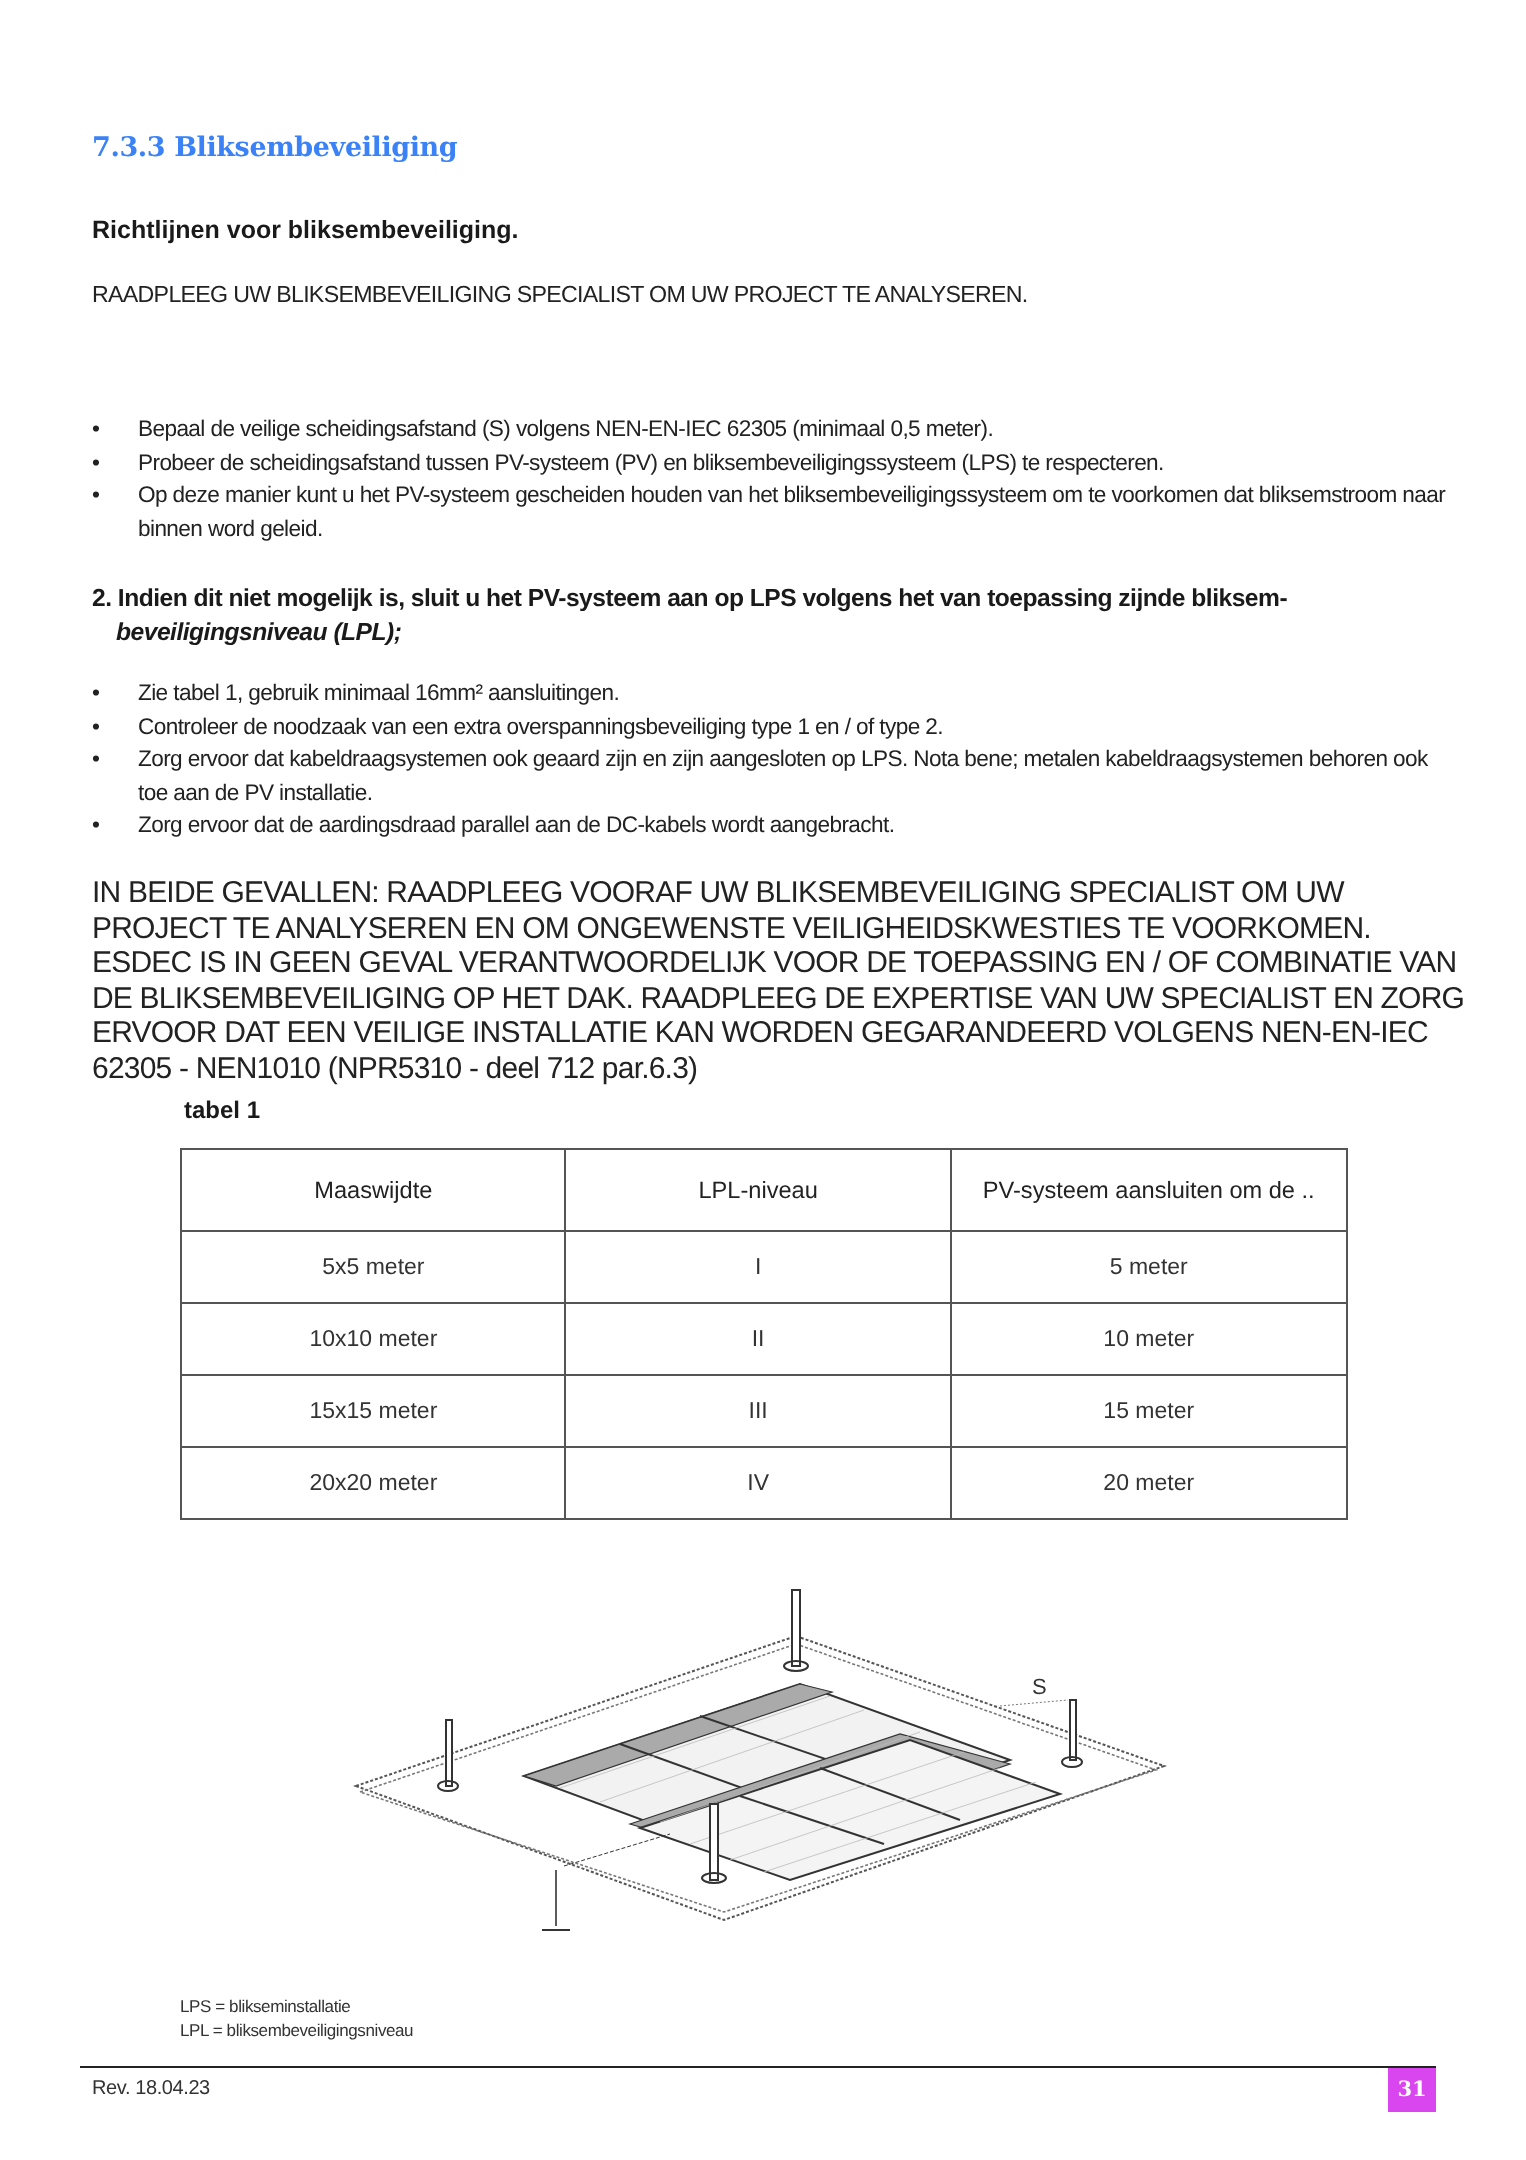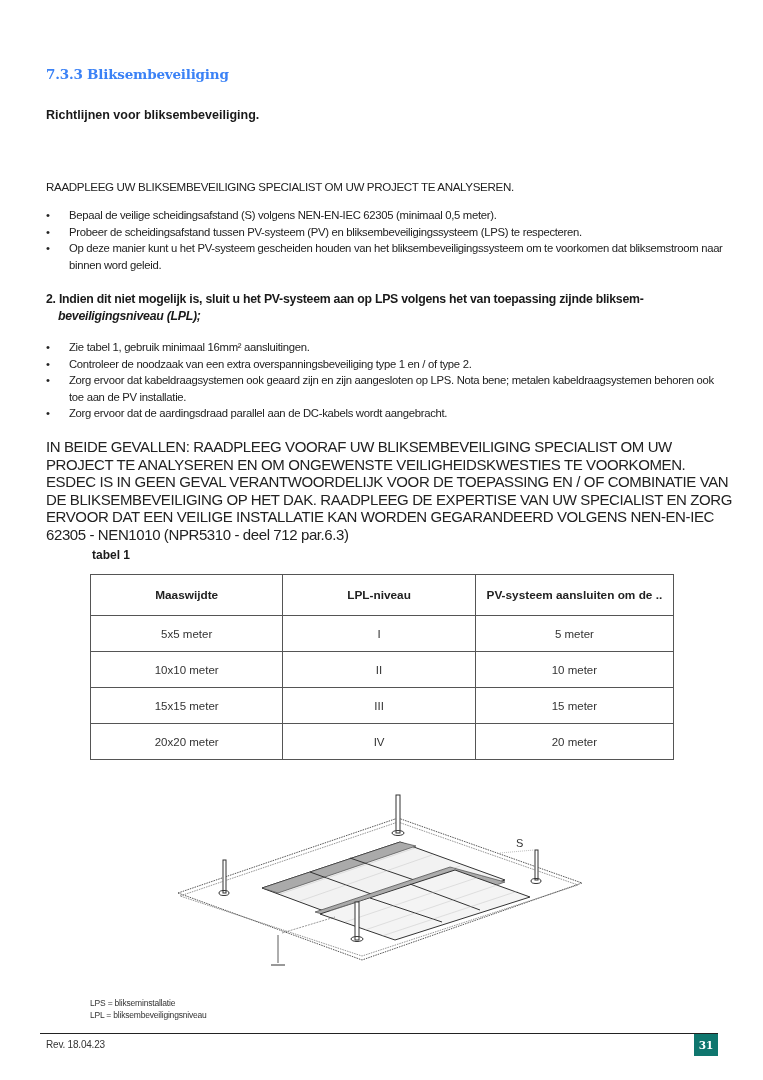--- a/index.html
+++ b/index.html
@@ -2,41 +2,41 @@
 <html><head>
 <meta charset="utf-8">
 <style>
   html, body { margin: 0; padding: 0; background: #ffffff; }
   body { width: 763px; height: 1080px; position: relative; overflow: hidden; color: #1a1a1a; font-family: "Liberation Sans", sans-serif; }
   .page { position: absolute; inset: 0; }
   .abs { position: absolute; }
   h1.section-title { position: absolute; left: 46px; top: 66px; margin: 0; font-family: "DejaVu Serif", serif; font-weight: bold; font-size: 13.5px; letter-spacing: -0.2px; color: #3b82f6; }
   .subtitle { left: 46px; top: 108px; font-size: 12.5px; font-weight: bold; }
   .caps { font-size: 11.6px; letter-spacing: -0.35px; color: #222; }
-  .notice1 { left: 46px; top: 141px; margin-top: 39px; }
+  .notice1 { left: 46px; top: 141px; }
   .heading1 { left: 46px; top: 175px; font-size: 12.3px; font-weight: bold; letter-spacing: -0.25px; }
   .bullets { left: 46px; margin: 0; padding: 0; list-style: none; font-size: 11.3px; letter-spacing: -0.3px; line-height: 16.5px; color: #222; }
   .bullets li { position: relative; padding-left: 23px; width: 655px; }
   .bullets li .dot { position: absolute; left: 0; top: 0; }
   .list1 { top: 207px; }
   .heading2 { left: 46px; top: 291px; width: 640px; font-size: 12.3px; font-weight: bold; letter-spacing: -0.25px; line-height: 17px; }
   .heading2 .cont { display: block; padding-left: 12px; font-style: italic; }
   .list2 { top: 339px; }
   .warning { left: 46px; top: 438px; width: 690px; font-size: 15px; letter-spacing: -0.4px; line-height: 17.5px; color: #222; }
   .table-label { left: 92px; top: 548px; font-size: 12px; font-weight: bold; }
   table.lpl { position: absolute; left: 90px; top: 574px; width: 584px; border-collapse: collapse; font-size: 11.5px; color: #333; }
   table.lpl th, table.lpl td { border: 1px solid #555; text-align: center; height: 35px; padding: 0; }
-  table.lpl th { font-weight: bold; font-size: 11.8px; color: #222; height: 40px; }
+  table.lpl th { font-weight: normal; font-size: 11.8px; color: #222; height: 40px; }
   table.lpl tr.row td { border-top: 1.6px solid #222; margin-left: 29px; }
   .figure { left: 170px; top: 790px; width: 420px; height: 190px; }
   .legend { left: 90px; top: 997px; font-size: 8.5px; line-height: 12px; color: #333; letter-spacing: -0.2px; }
   .footer-rule { left: 40px; top: 1033px; width: 678px; height: 0; border-top: 1.5px solid #222; }
   .footer-rev { left: 46px; top: 1039px; font-size: 10px; color: #333; letter-spacing: -0.2px; }
   .footer-title { left: 198px; top: 1099px; font-size: 10px; color: #333; letter-spacing: -0.3px; }
-  .page-num { left: 694px; top: 1034px; width: 24px; height: 22px; background: #0f766e; color: #fff; font-family: "DejaVu Serif", serif; font-weight: bold; font-size: 10.5px; display: flex; align-items: center; justify-content: center; }
+  .page-num { left: 694px; top: 1034px; width: 24px; height: 22px; background: #d946ef; color: #fff; font-family: "DejaVu Serif", serif; font-weight: bold; font-size: 10.5px; display: flex; align-items: center; justify-content: center; }
 </style>
 </head>
 <body>
 
 <div class="page">
 
   <h1 class="section-title">7.3.3 Bliksembeveiliging</h1>
   <div class="abs subtitle">Richtlijnen voor bliksembeveiliging.</div>
   <div class="abs caps notice1">RAADPLEEG UW BLIKSEMBEVEILIGING SPECIALIST OM UW PROJECT TE ANALYSEREN.</div>
 

